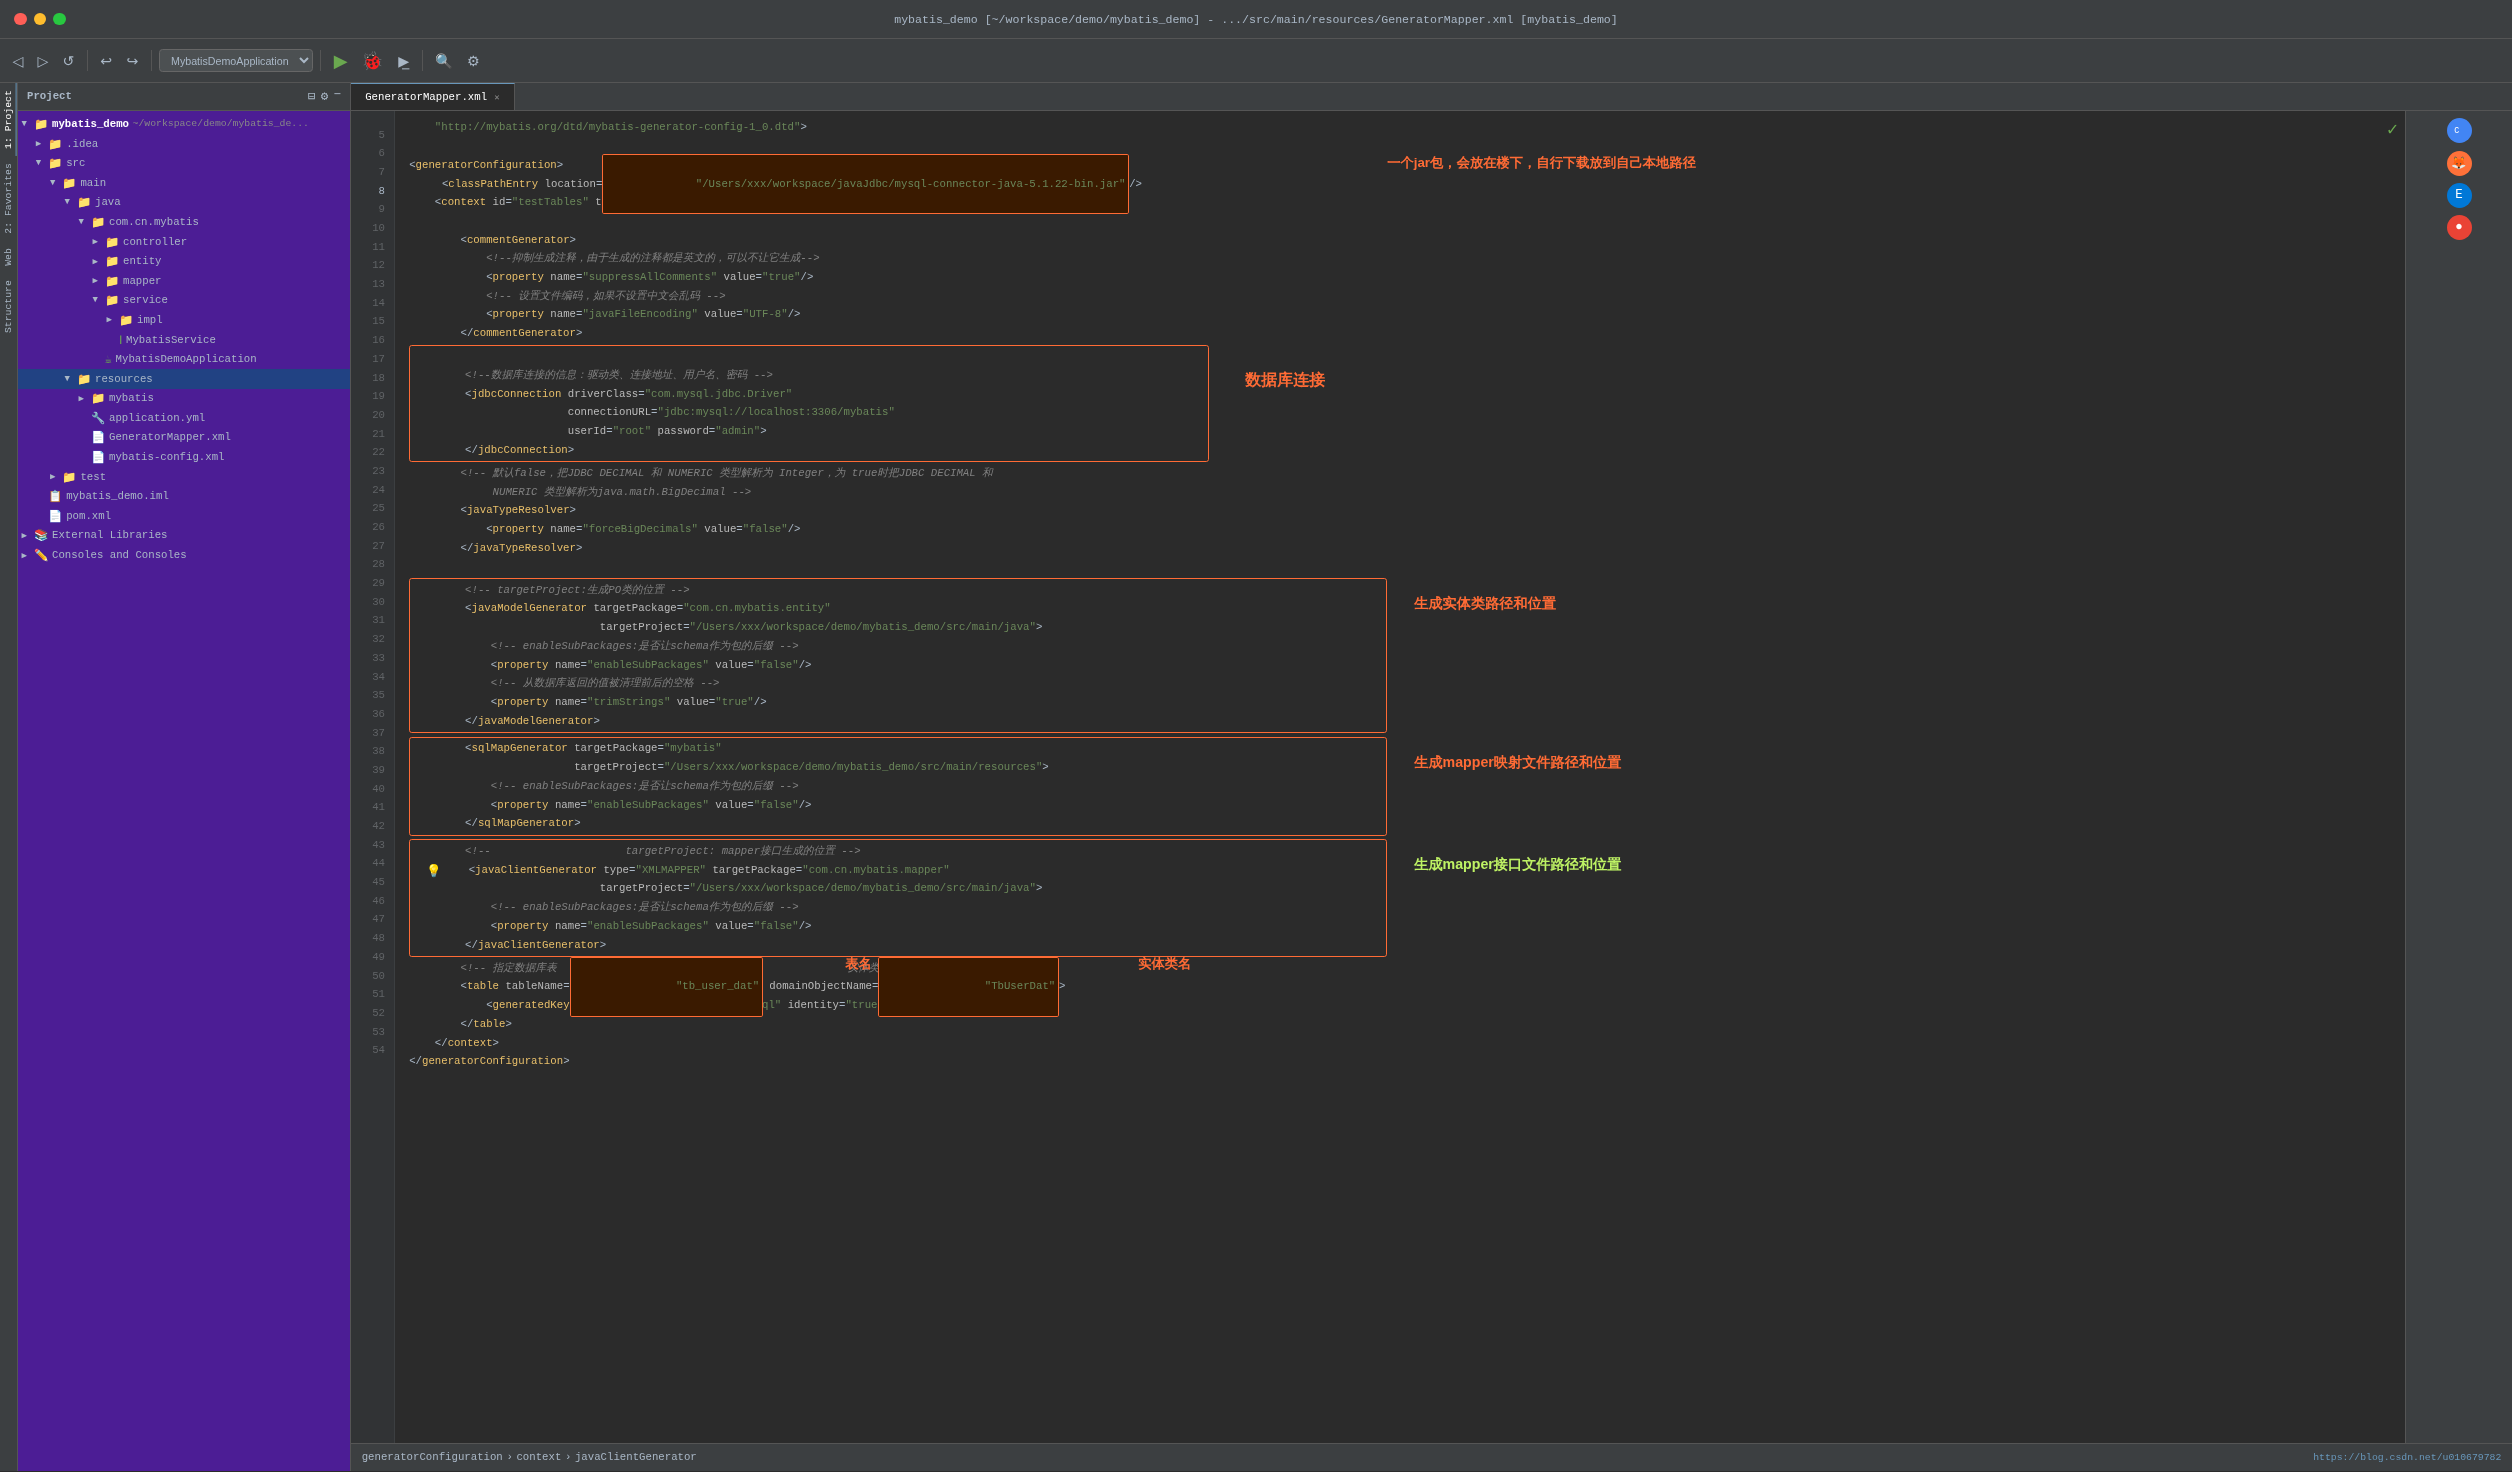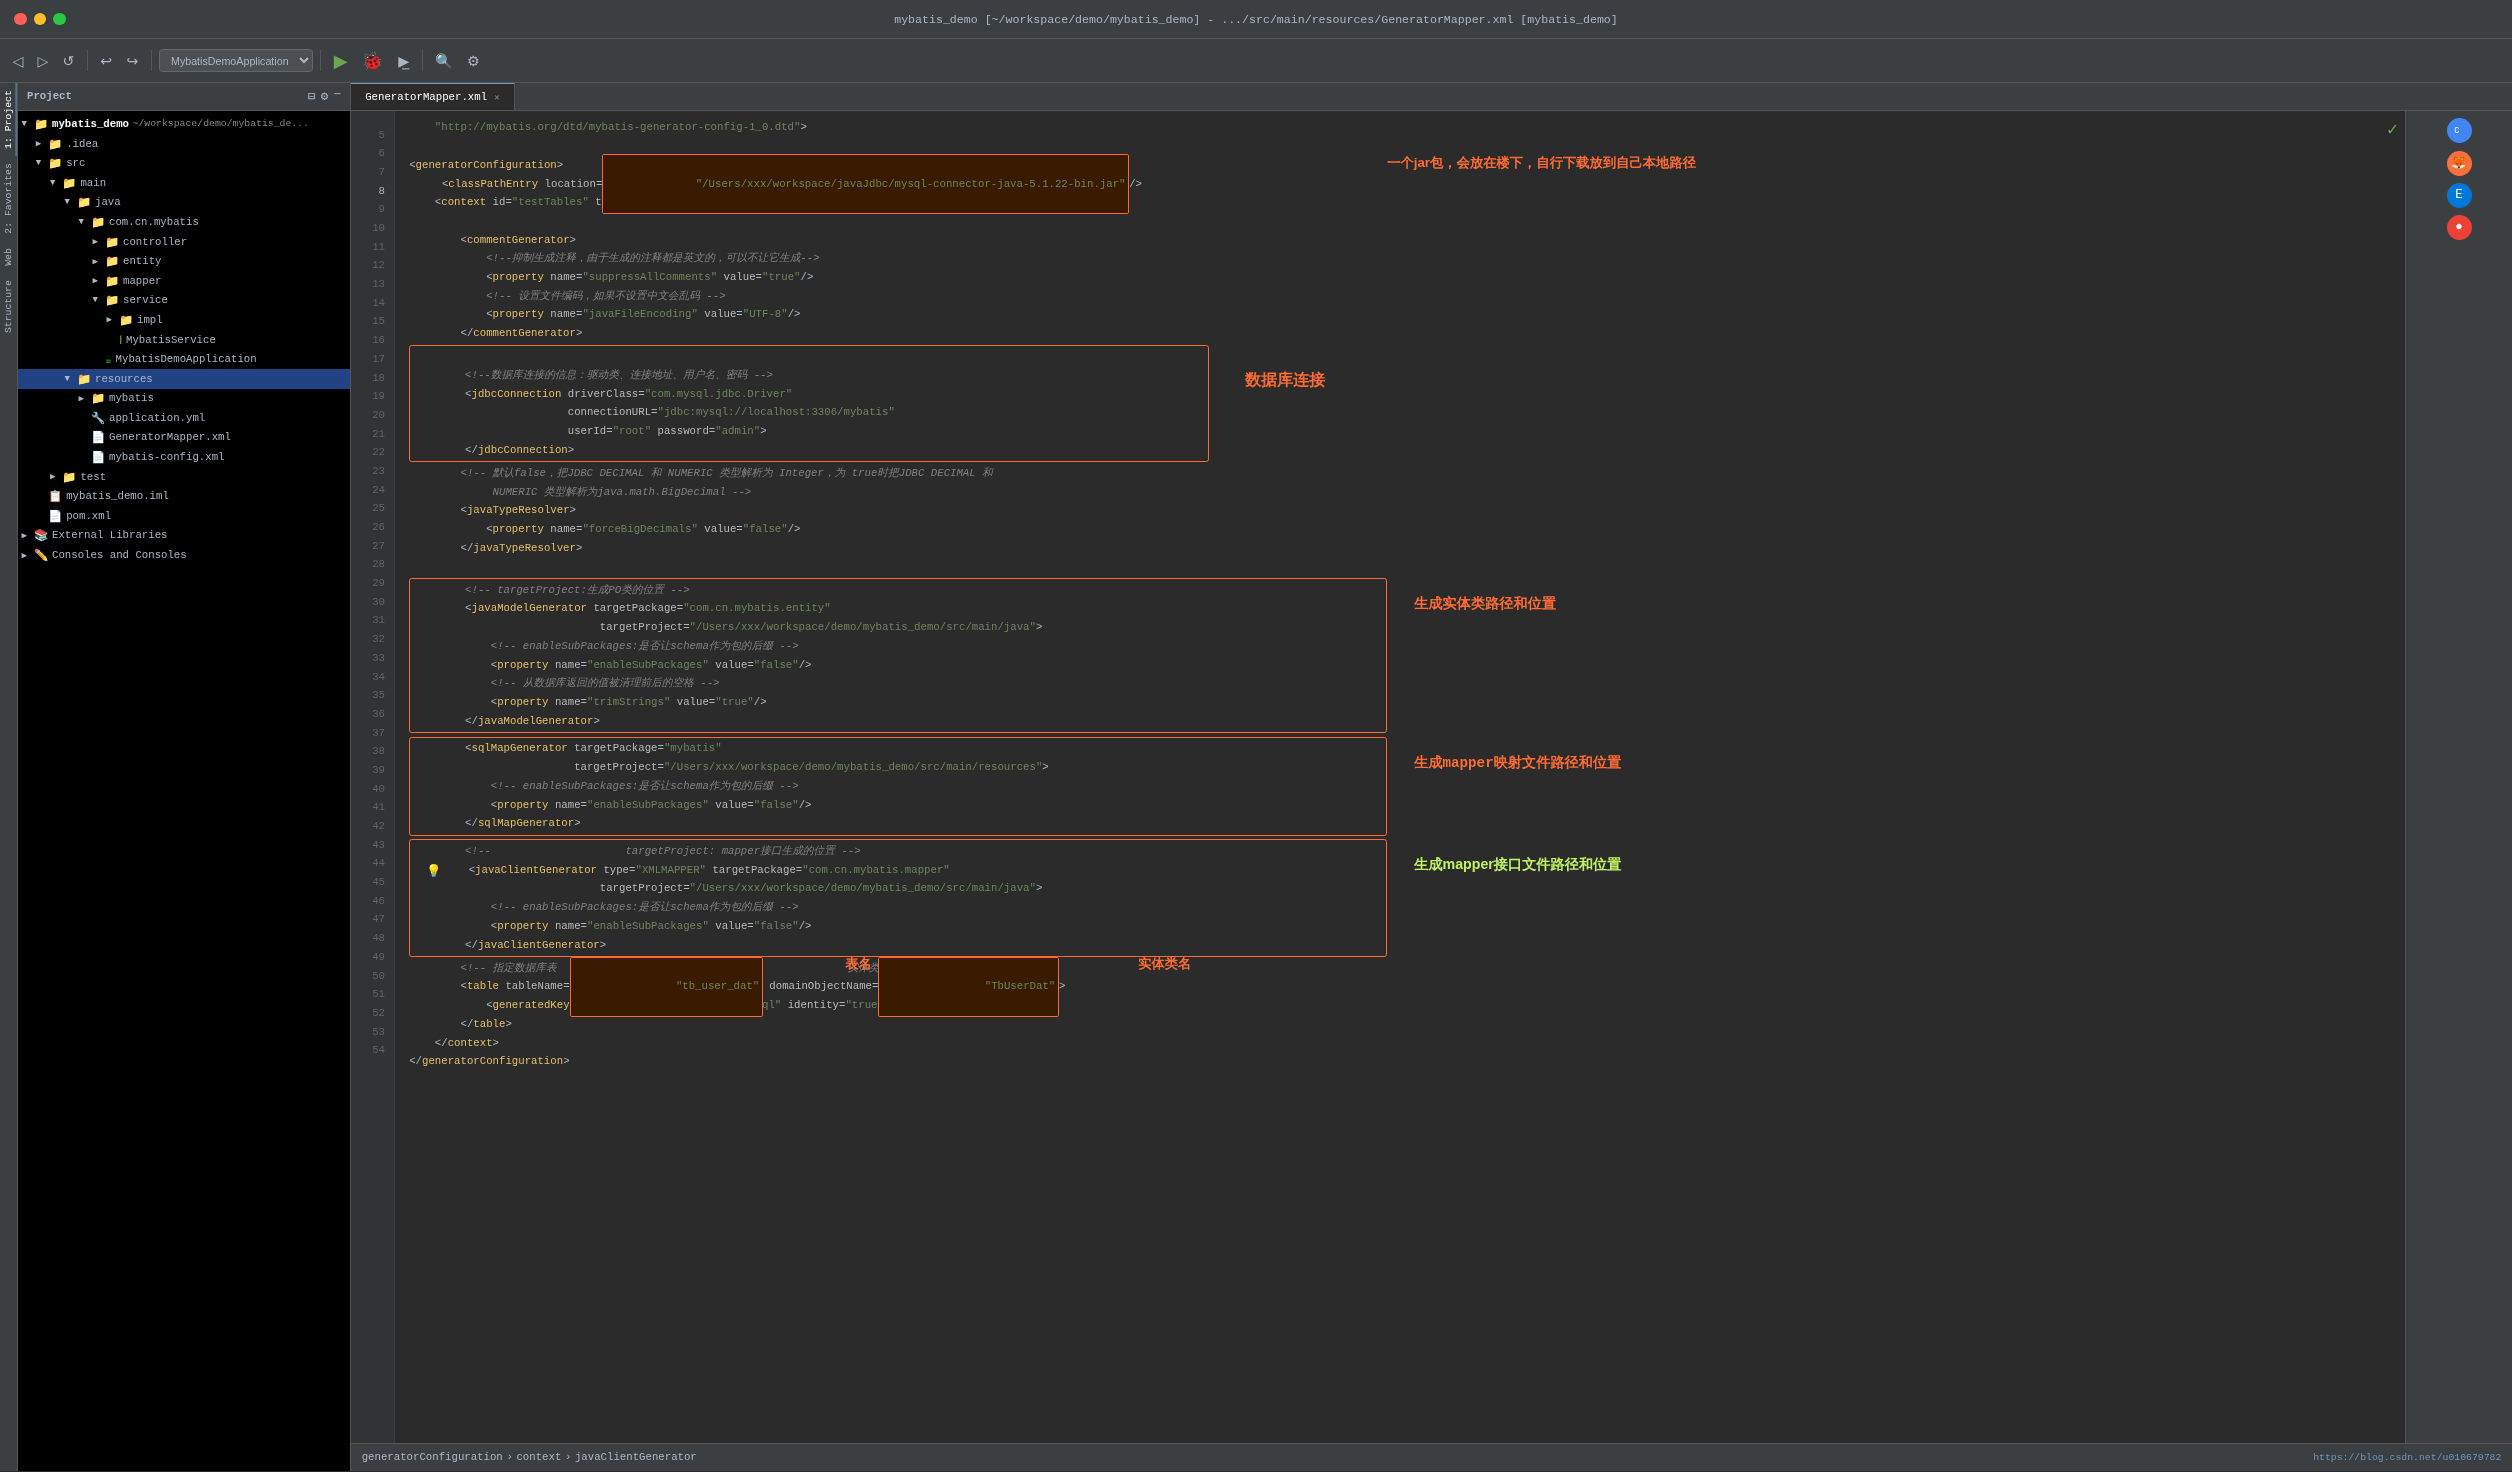--- a/index.html
+++ b/index.html
@@ -101,21 +101,21 @@
       color: #a9b7c6;
       padding: 7.1px 1.8px;
       cursor: pointer;
       border-left: 1.8px solid transparent;
     }
     .side-tab.active { border-left-color: #6897bb; color: #fff; }
 
     
     #project-panel {
       width: 333px;
-      background: #000000;
+      background: #4c1d95;
       display: flex;
       flex-direction: column;
       border-right: 0.9px solid #555;
       overflow: hidden;
     }
     #project-header {
       display: flex;
       align-items: center;
       justify-content: space-between;
       padding: 5.3px 9px;
@@ -765,21 +765,21 @@
               </div>
               <div class="code-line">
                 <span>            </span><span class="punct">&lt;</span><span class="tag">property</span>
                 <span class="attr"> name</span><span class="punct">=</span><span class="val">"enableSubPackages"</span>
                 <span class="attr"> value</span><span class="punct">=</span><span class="val">"false"</span><span class="punct">/&gt;</span>
               </div>
               <div class="code-line">
                 <span>        </span><span class="punct">&lt;/</span><span class="tag">sqlMapGenerator</span><span class="punct">&gt;</span>
               </div>
             </div>
-            <span style="position:absolute;top:18px;left:1005px;color:#ff6b35;font-size:14.2px;font-family:Liberation Mono, monospace;font-weight:bold;white-space:nowrap;">生成mapper映射文件路径和位置</span>
+            <span style="position:absolute;top:18px;left:1005px;color:#ff6b35;font-size:14.2px;font-family:Liberation Sans, sans-serif;font-weight:bold;white-space:nowrap;">生成mapper映射文件路径和位置</span>
           </div>
 
           <div style="position:relative;">
             <div style="border:1.8px solid #ff6b35;border-radius:2.7px;padding:1.8px 3.6px;margin:1.8px 0;display:inline-block;min-width:978px;">
               <div class="code-line">
                 <span class="comment">        &lt;!--                     targetProject: mapper接口生成的位置 --&gt;</span>
               </div>
               <div class="code-line" style="position:relative;">
                 <span style="margin-right:3.6px">        </span>
                 <span class="punct">&lt;</span><span class="tag">javaClientGenerator</span>

